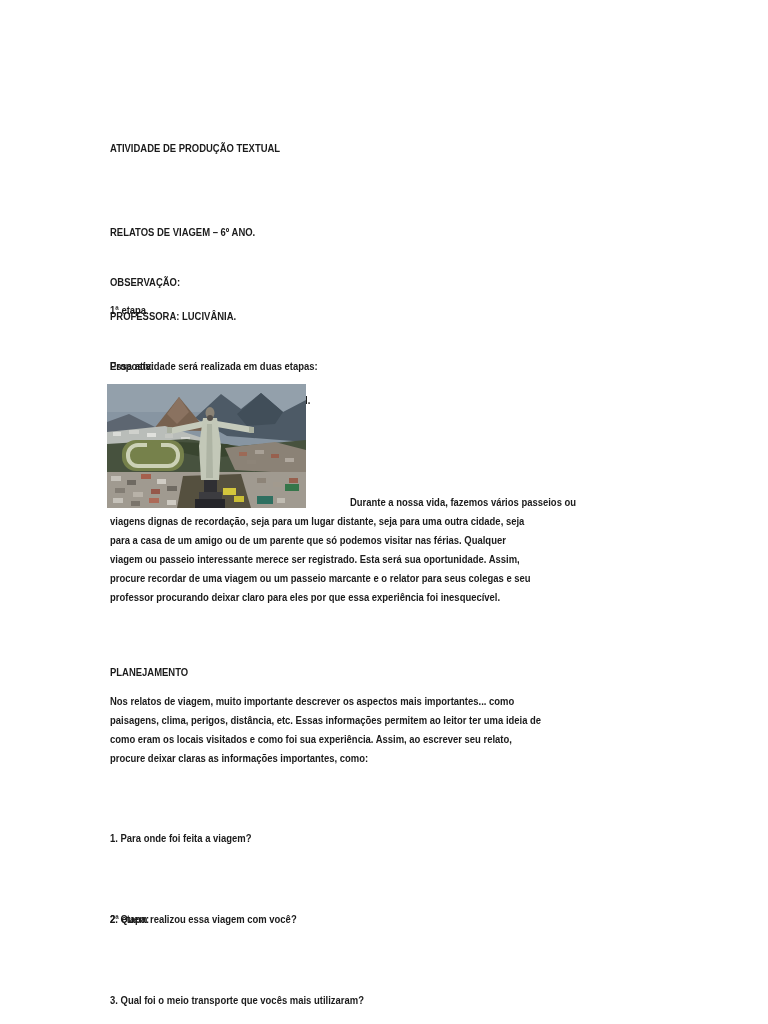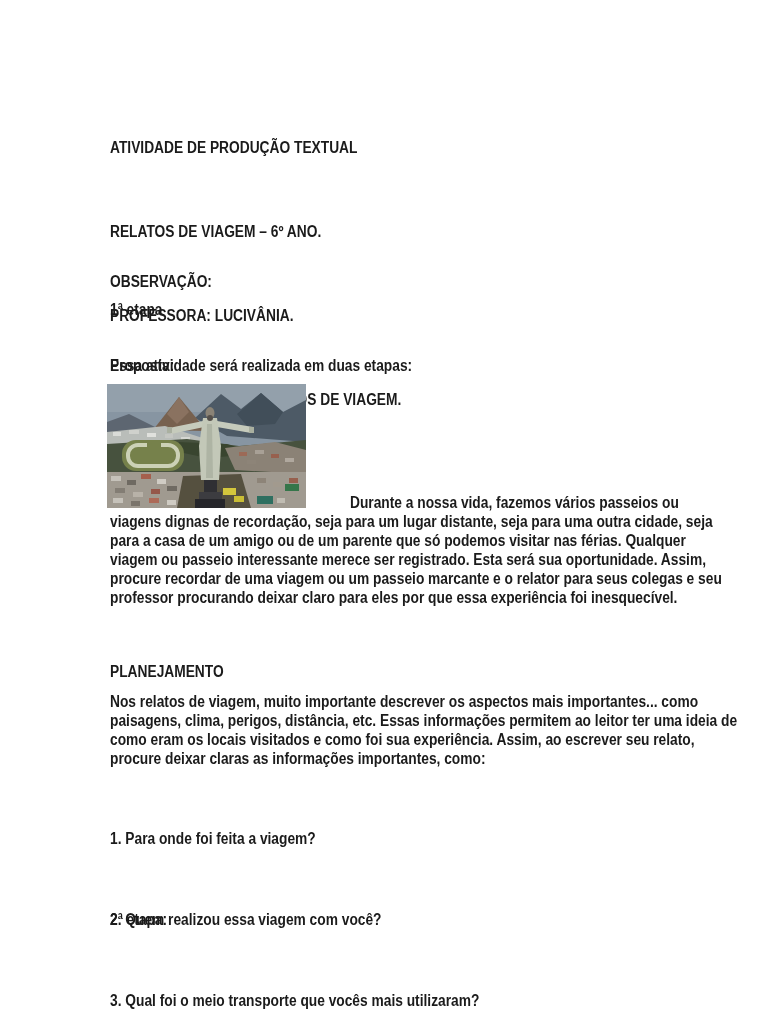--- a/index.html
+++ b/index.html
@@ -5,21 +5,21 @@
   html, body { margin: 0; padding: 0; background: #ffffff; }
   .page {
     position: relative;
     width: 768px;
     height: 1024px;
     background: #ffffff;
     overflow: hidden;
     font-family: "Liberation Sans", "DejaVu Sans", sans-serif;
     font-weight: 700;
     color: #1b1b1b;
-    font-size: 16px;
+    font-size: 11px;
   }
   .tblock {
     position: absolute;
     left: 110px;
     white-space: pre;
     transform: scaleX(0.86);
     transform-origin: left top;
   }
   .lh28 { line-height: 28px; }
   .lh27 { line-height: 27px; }

